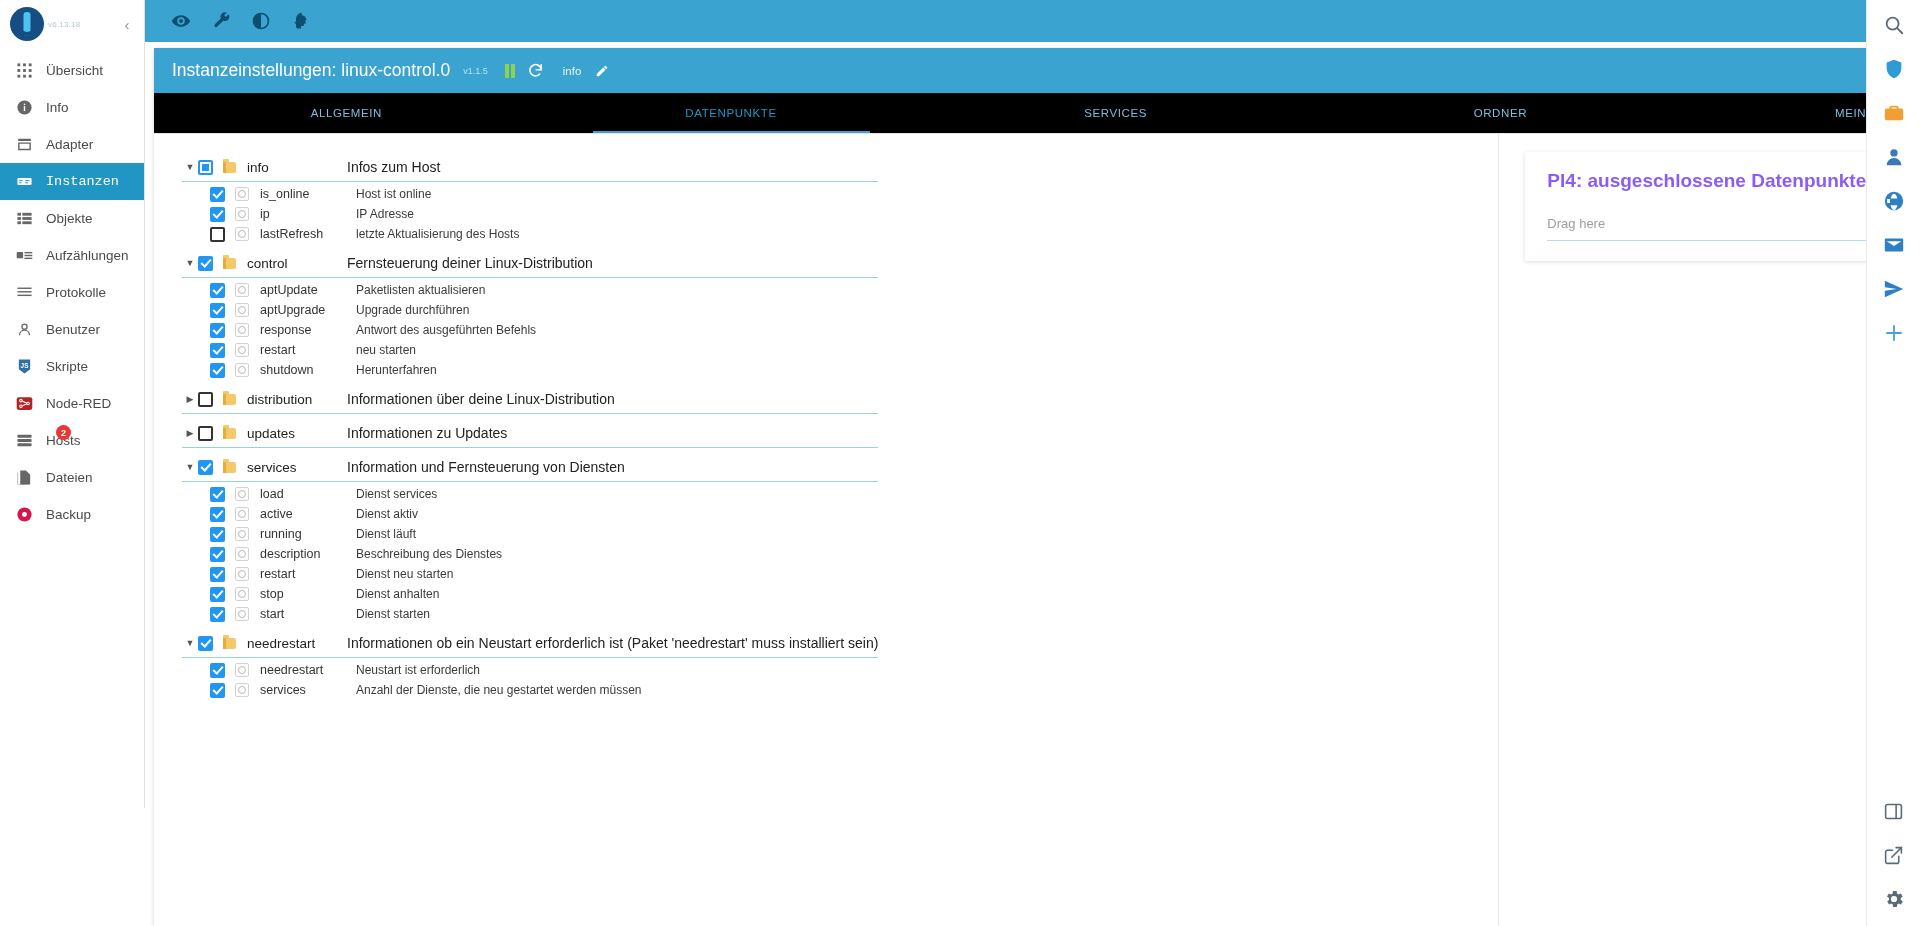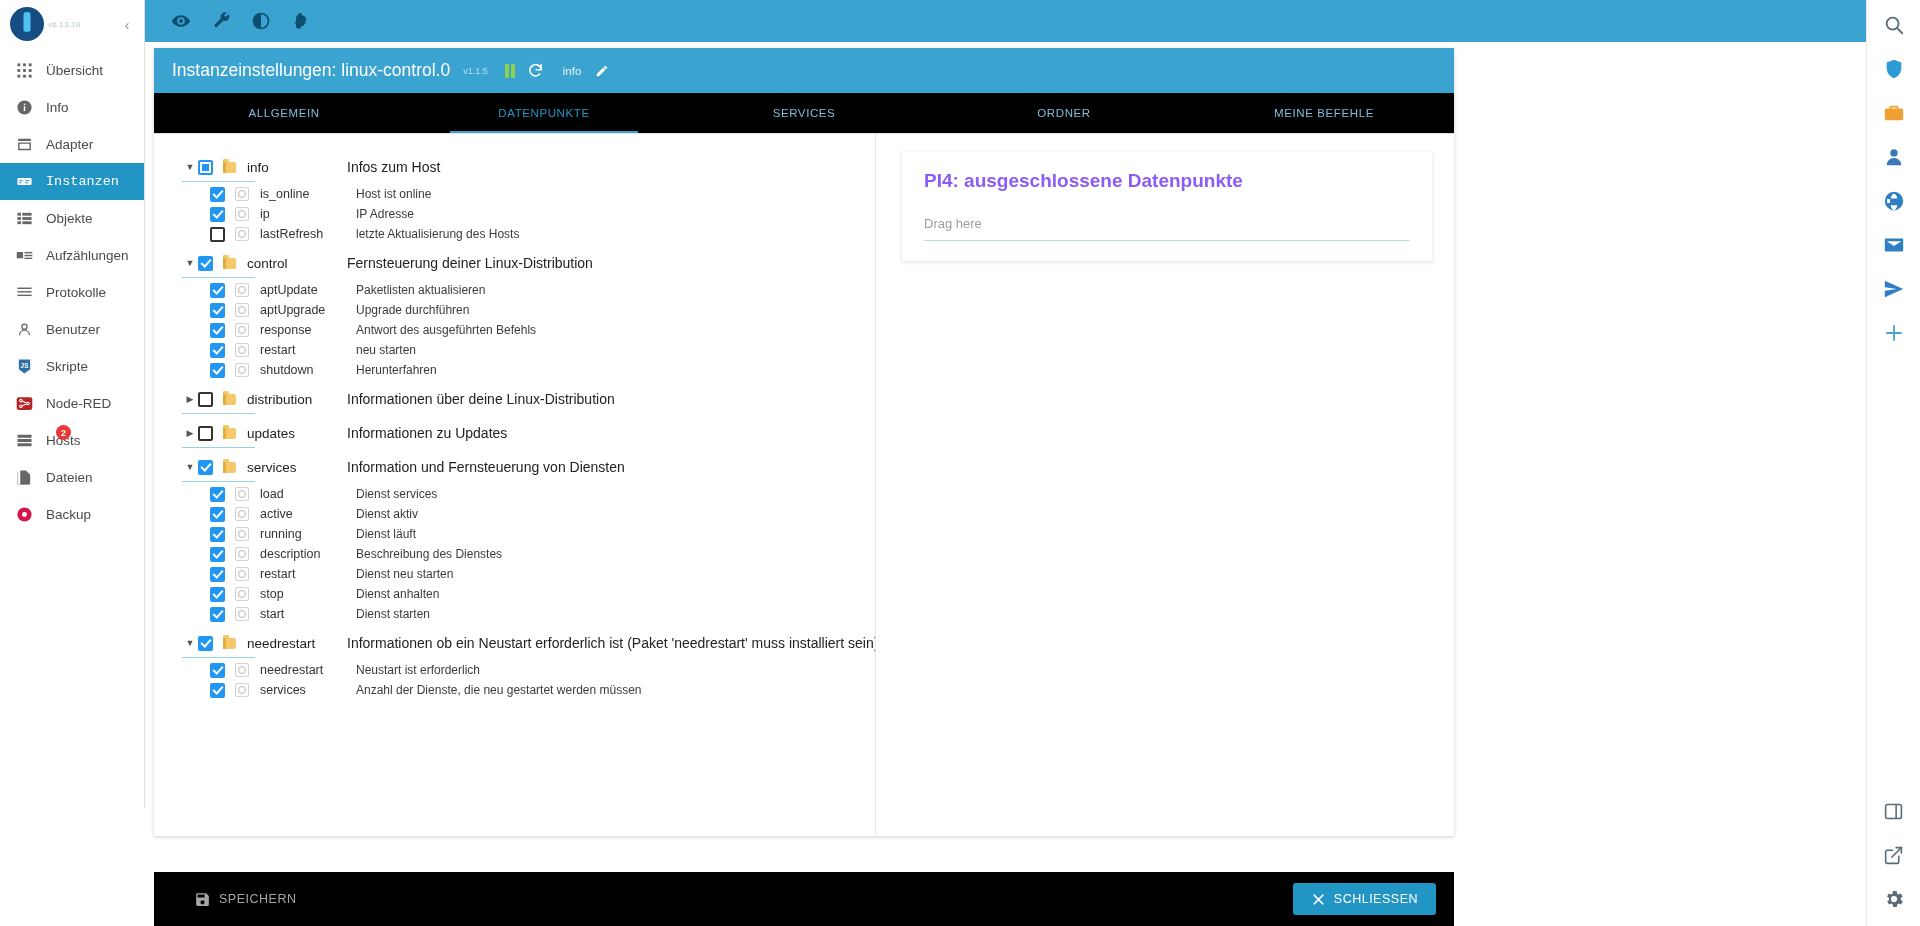--- a/index.html
+++ b/index.html
@@ -78,21 +78,21 @@
     display: flex; align-items: center; gap: 12px; padding-left: 22px;
     flex: 0 0 42px;
   }
   .tb-ico {
     width: 28px; height: 28px; display: flex;
     align-items: center; justify-content: center;
     color: #0d4f72; cursor: pointer;
   }
 
   .dialog-wrap {
-    flex: 1; display: flex; flex-direction: column;
+    flex: 1; display: flex; 
     padding: 0 6px 0 0; overflow: hidden; gap: 36px;
   }
   .dlg {
     margin: 6px 406px 0 9px;
     display: flex; flex-direction: column; flex: 1;
     min-height: 0; background: #fff;
     box-shadow: 0 1px 4px rgba(0,0,0,.18);
   }
   .dlg-title {
     height: 45px; background: #3ba3d0; color: #fff;

